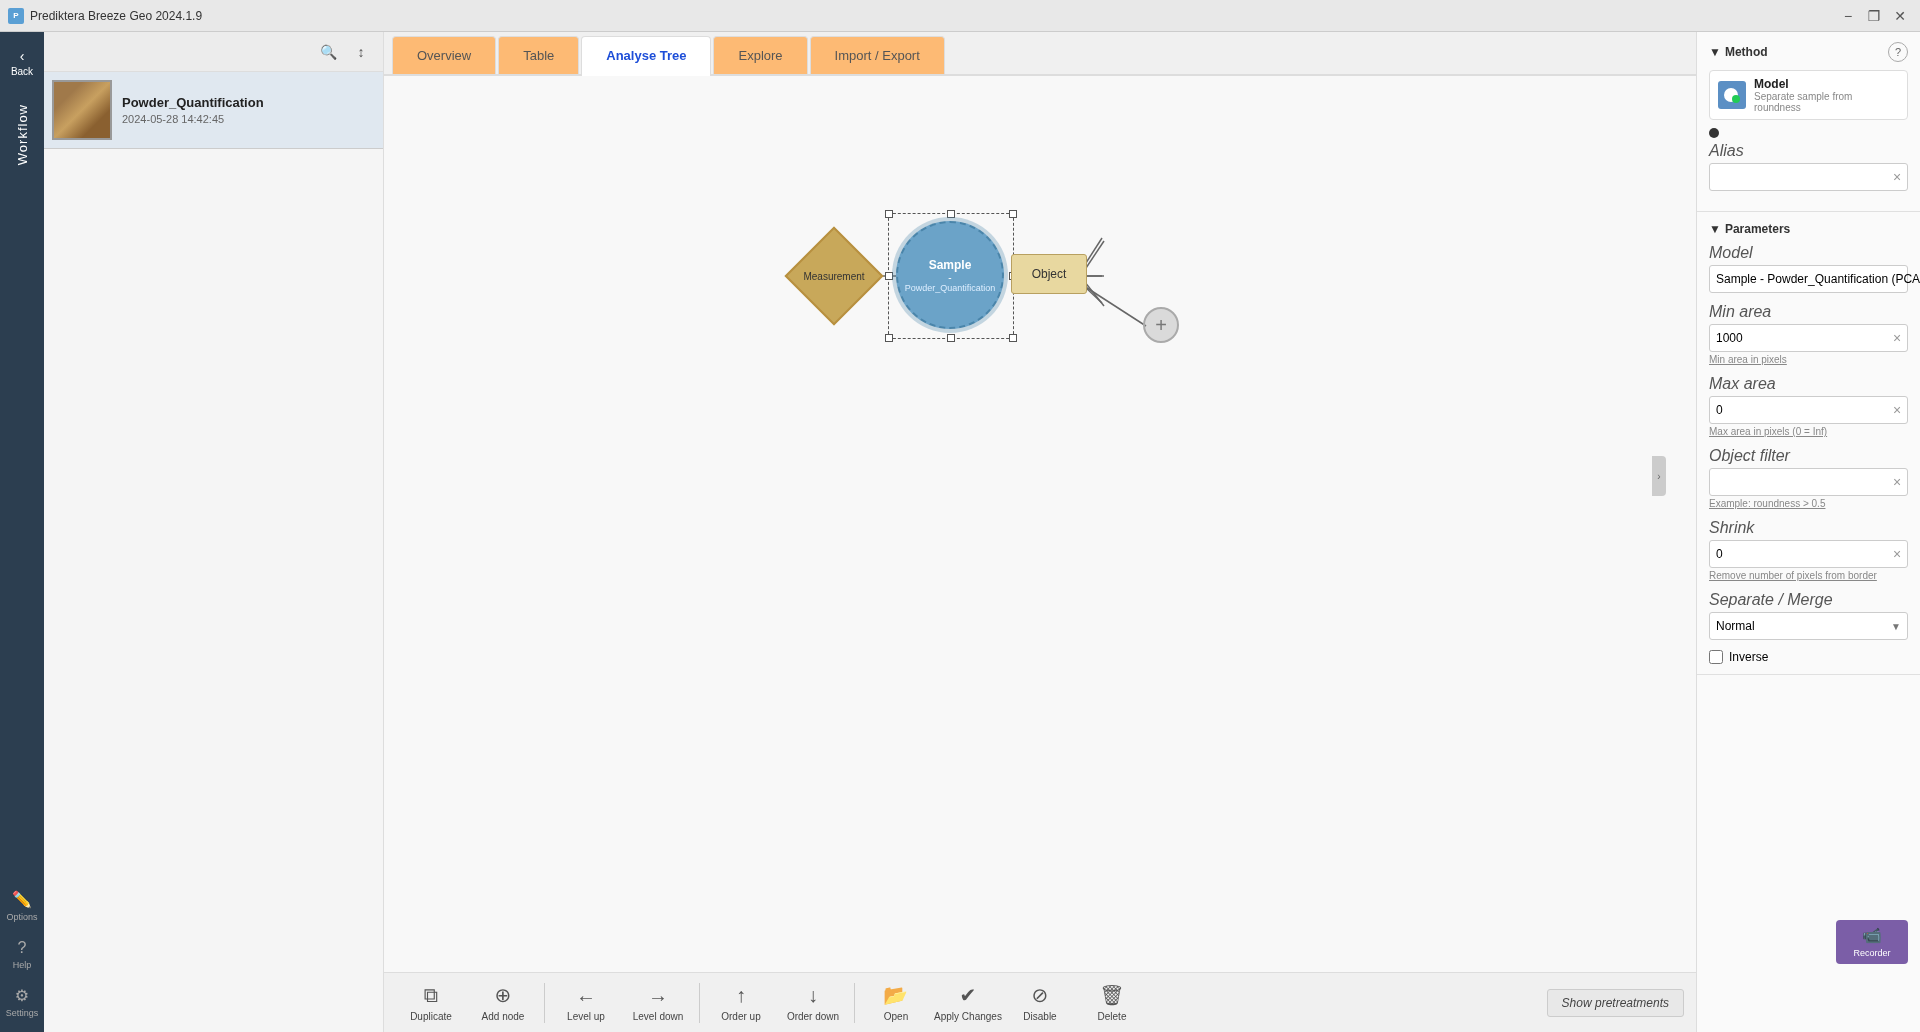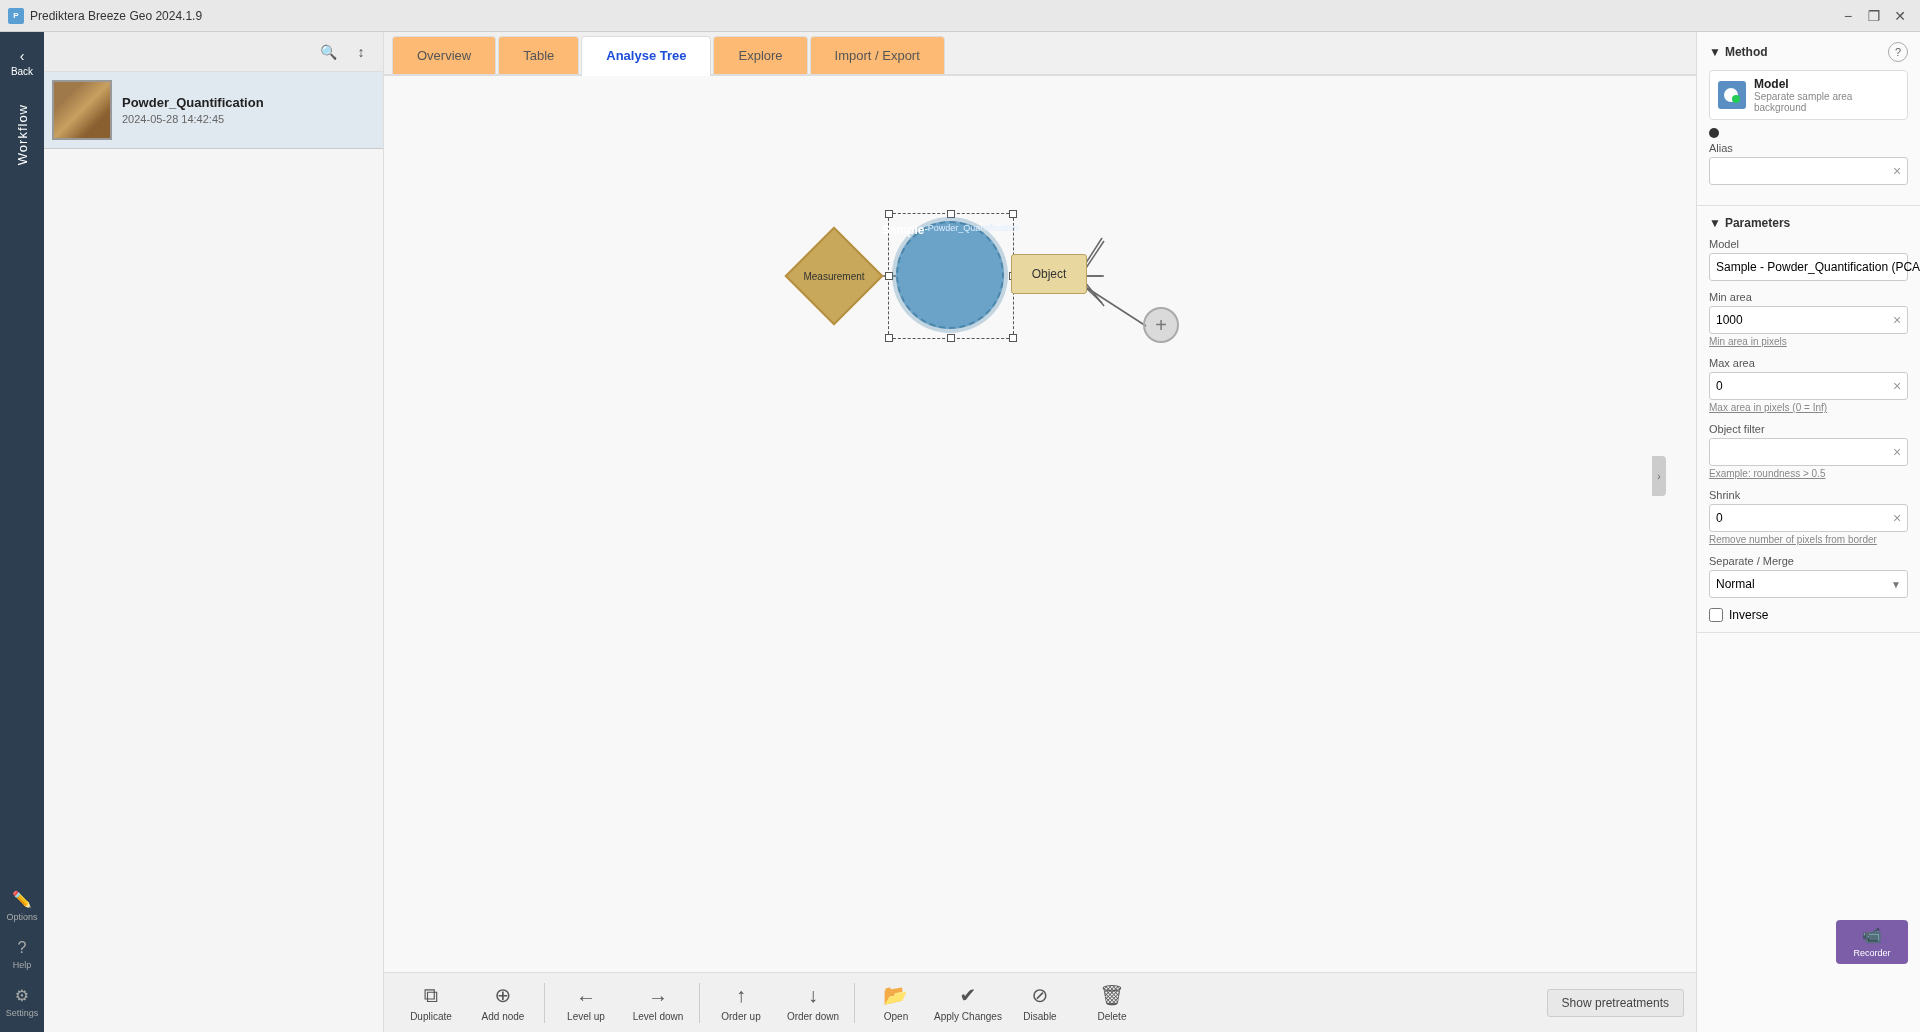--- a/index.html
+++ b/index.html
@@ -228,22 +228,22 @@
       pointer-events: none;
     }
 
     
     .circle-node {
       width: 108px;
       height: 108px;
       border-radius: 50%;
       background: #6ba3c8;
       border: 2px dashed #4a85aa;
-      display: flex; align-items: flex-start; justify-content: center;
-      flex-direction: row;
+      display: flex; align-items: center; justify-content: center;
+      flex-direction: column;
       position: relative;
       box-shadow: 0 0 0 4px rgba(74,133,170,0.3);
     }
     .circle-node-label { font-size: 12px; color: white; text-align: center; font-weight: 600; }
     .circle-node-sub { font-size: 9px; color: #ddeeff; text-align: center; }
 
     
     .selection-box {
       position: absolute;
       border: 1px dashed #555;
@@ -330,20 +330,21 @@
     .toolbar-separator { width: 1px; height: 40px; background: #ccc; margin: 0 4px; }
     #show-pretreatments {
       margin-left: auto;
       padding: 6px 14px;
       background: #e8e8e8;
       border: 1px solid #ccc;
       border-radius: 3px;
       cursor: pointer;
       font-size: 12px;
       color: #444;
+      font-style: italic;
     }
 
     
     #right-panel {
       width: 224px;
       background: #fafafa;
       border-left: 1px solid #ddd;
       display: flex;
       flex-direction: column;
       overflow-y: auto;
@@ -397,21 +398,21 @@
     }
     .model-icon-inner { width: 16px; height: 16px; position: relative; }
     .model-circle-big { width: 14px; height: 14px; border-radius: 50%; background: white; position: absolute; top: 1px; left: 0; }
     .model-circle-small { width: 8px; height: 8px; border-radius: 50%; background: #2c5; position: absolute; bottom: 0; right: 0; }
     .model-info { flex: 1; }
     .model-name { font-size: 12px; font-weight: 600; color: #222; }
     .model-desc { font-size: 10px; color: #888; }
 
     
     .field-group { margin-bottom: 10px; }
-    .field-label { font-size: 11px; color: #555; margin-bottom: 3px; }
+    .field-label { font-size: 16px; color: #555; margin-bottom: 3px; font-style: italic; }
     .field-input-wrap {
       display: flex;
       align-items: center;
       border: 1px solid #ccc;
       border-radius: 3px;
       background: white;
     }
     .field-input {
       flex: 1;
       height: 26px;
@@ -704,21 +705,21 @@
       </div>
       <div class="model-card">
         <div class="model-icon">
           <div class="model-icon-inner">
             <div class="model-circle-big"></div>
             <div class="model-circle-small"></div>
           </div>
         </div>
         <div class="model-info">
           <div class="model-name">Model</div>
-          <div class="model-desc">Separate sample area background</div>
+          <div class="model-desc">Separate sample from roundness</div>
         </div>
       </div>
       <div style="display:flex;align-items:center;gap:4px;margin-bottom:4px;">
         <div style="width:10px;height:10px;border-radius:50%;background:#333;flex-shrink:0;"></div>
       </div>
 
       <div class="field-group">
         <div class="field-label">Alias</div>
         <div class="field-input-wrap">
           <input class="field-input" type="text" style="">

